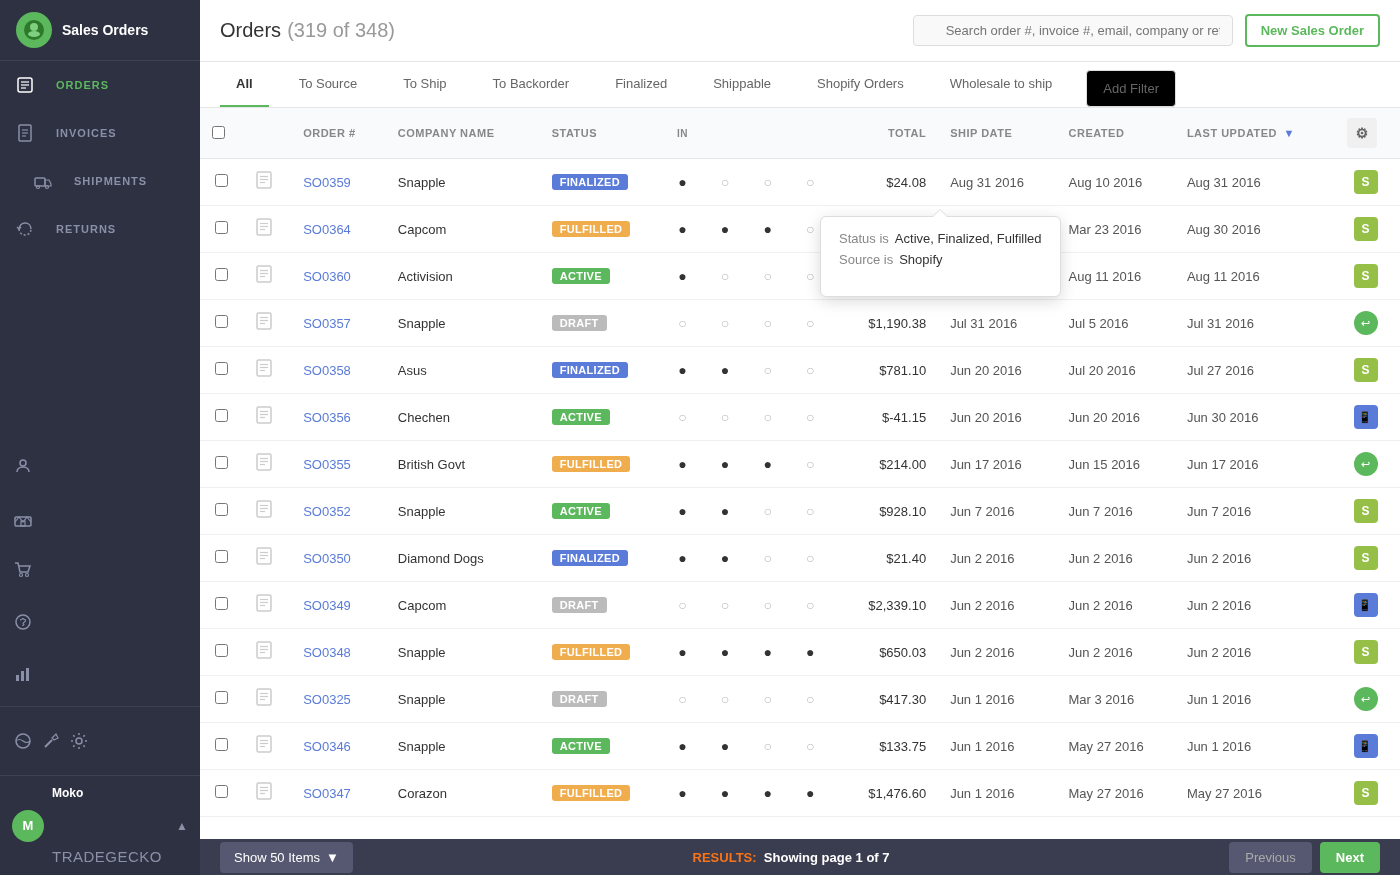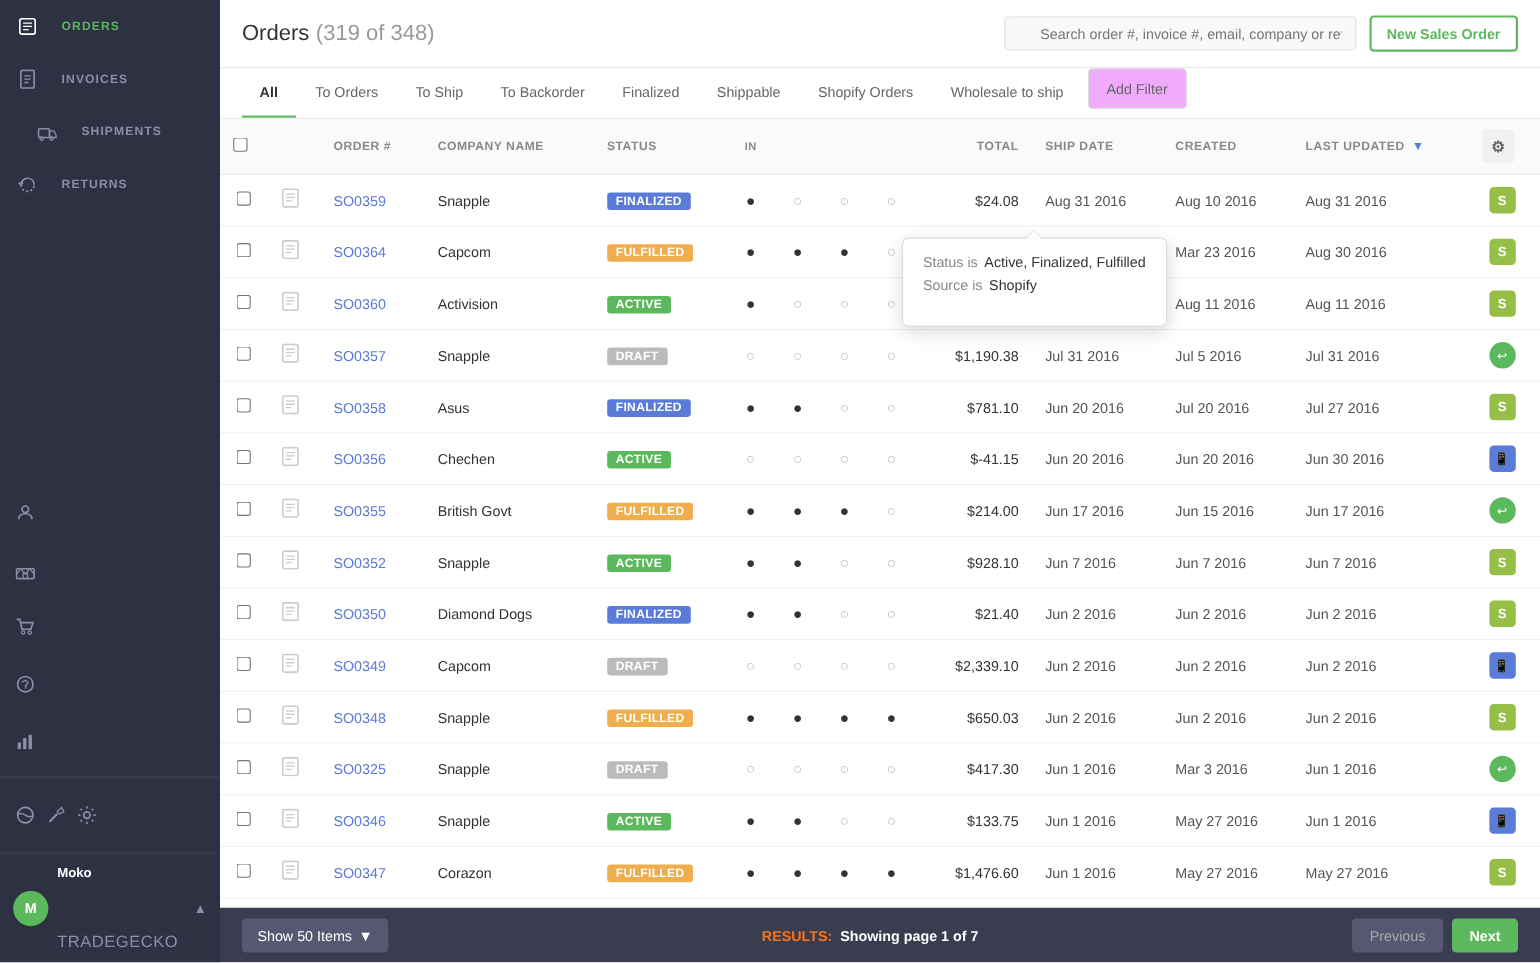--- a/index.html
+++ b/index.html
@@ -137,23 +137,23 @@
       font-size: 13px;
       font-weight: 600;
       cursor: pointer;
     }
 
     
     .tabs-bar {
       background: #fff;
       padding: 0 20px;
       display: flex;
-      align-items: flex-start;
+      align-items: flex-end;
       border-bottom: 1px solid #e5e7eb;
-      gap: 2px;
+      gap: 14px;
     }
     .tab-item {
       padding: 14px 16px;
       font-size: 13px;
       color: #666;
       cursor: pointer;
       border-bottom: 2px solid transparent;
       white-space: nowrap;
     }
     .tab-item.active {
@@ -162,21 +162,21 @@
       border-bottom: 2px solid #5cb85c;
     }
     .tab-add-filter {
       padding: 10px 16px;
       font-size: 13px;
       color: #666;
       cursor: pointer;
       border: 1px solid #ddd;
       border-radius: 4px;
       margin-left: 4px;
-      background: #f0abfc;
+      background: #000000;
     }
 
     
     .table-wrapper {
       flex: 1;
       overflow-y: auto;
       background: #fff;
     }
     table {
       width: 100%;
@@ -292,21 +292,21 @@
       border-right: 7px solid transparent;
       border-bottom: 7px solid #fff;
     }
 
     
     .footer {
       background: #3a3d50;
       display: flex;
       align-items: center;
       padding: 10px 20px;
-      height: 50px;
+      height: 36px;
     }
     .btn-show-items {
       background: #555870;
       border: none;
       color: #fff;
       padding: 8px 14px;
       border-radius: 4px;
       font-size: 13px;
       cursor: pointer;
       display: flex; align-items: center; gap: 6px;
@@ -357,20 +357,30 @@
     .col-total { width: 90px; text-align: right; }
     .col-shipdate { width: 100px; }
     .col-created { width: 100px; }
     .col-lastupdated { width: 110px; }
     .col-source { width: 44px; text-align: center; }
   </style>
 </head>
 <body>
 
 <div class="sidebar">
+  <div class="sidebar-logo">
+    <div class="logo-circle">
+      <svg width="22" height="22" viewBox="0 0 22 22">
+        <circle cx="11" cy="11" r="10" fill="#2d7a2d"></circle>
+        <circle cx="11" cy="8" r="4" fill="#7ecf7e"></circle>
+        <ellipse cx="11" cy="15" rx="6" ry="3" fill="#7ecf7e"></ellipse>
+      </svg>
+    </div>
+    <span class="sidebar-app-name">Sales Orders</span>
+  </div>
 
   <div class="sidebar-main-nav">
 
     <div style="display:flex;align-items:center;height:48px;cursor:pointer;">
       <div class="sidebar-icon-btn active-icon">
         <svg width="18" height="18" viewBox="0 0 18 18" fill="none">
           <rect x="2" y="2" width="14" height="14" rx="2" stroke="#fff" stroke-width="1.5" fill="none"></rect>
           <line x1="5" y1="6" x2="13" y2="6" stroke="#fff" stroke-width="1.2"></line>
           <line x1="5" y1="9" x2="13" y2="9" stroke="#fff" stroke-width="1.2"></line>
           <line x1="5" y1="12" x2="10" y2="12" stroke="#fff" stroke-width="1.2"></line>
@@ -496,21 +506,21 @@
             <line x1="9.5" y1="9.5" x2="13" y2="13" stroke="#aaa" stroke-width="1.5"></line>
           </svg>
       </span>
       <input class="search-box" type="text" placeholder="Search order #, invoice #, email, company or referen..." style="">
     </div>
     <button class="btn-new-order">New Sales Order</button>
   </div>
 
   <div class="tabs-bar">
     <div class="tab-item active">All</div>
-    <div class="tab-item">To Orders</div>
+    <div class="tab-item">To Source</div>
     <div class="tab-item">To Ship</div>
     <div class="tab-item">To Backorder</div>
     <div class="tab-item">Finalized</div>
     <div class="tab-item">Shippable</div>
     <div class="tab-item">Shopify Orders</div>
     <div class="tab-item">Wholesale to ship</div>
     <div class="tab-add-filter">Add Filter</div>
   </div>
 
   <div class="table-wrapper" style="position:relative;">

